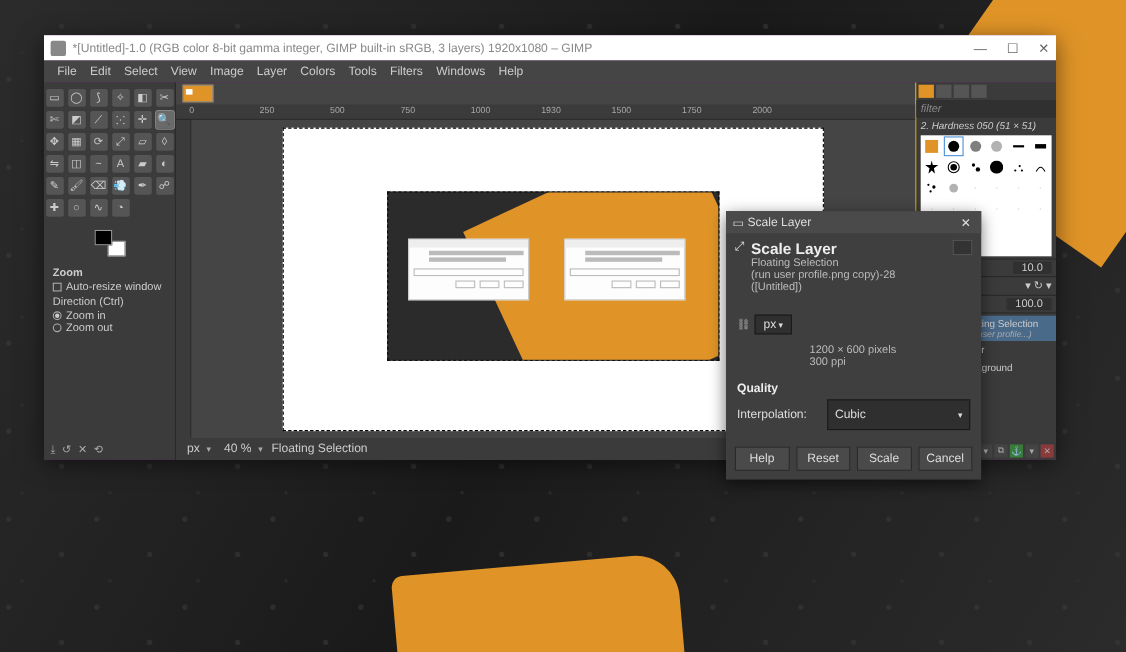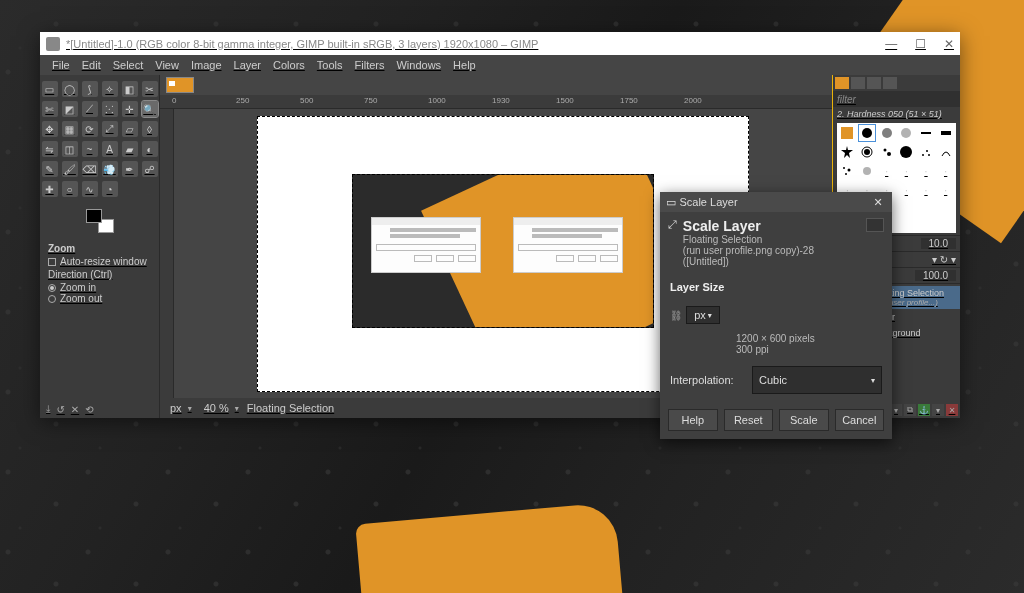--- a/index.html
+++ b/index.html
@@ -7,21 +7,21 @@
   .desktop-bg { position:absolute; inset:0; background: linear-gradient(120deg,#2b2b2b 0%,#222 30%,#1a1a1a 50%,#222 70%,#2b2b2b 100%); }
   .desktop-bg::before { content:""; position:absolute; inset:0; background:
     radial-gradient(circle at 10% 90%, #3a3a3a 2px, transparent 3px),
     radial-gradient(circle at 25% 60%, #333 1px, transparent 2px),
     radial-gradient(circle at 70% 30%, #3a3a3a 2px, transparent 3px);
     background-size: 80px 80px; opacity:.6; }
   .road-paint { position:absolute; background:#e09427; }
   .paint-top { top:-20px; right:-60px; width:220px; height:220px; transform:rotate(35deg); }
   .paint-bottom { bottom:-40px; left:360px; width:260px; height:120px; transform:rotate(-5deg); border-radius:10px 40px 20px 30px; }
 
-  .window { position:absolute; left:40px; top:32px; width:920px; height:386px; background:#701a75; box-shadow:0 4px 20px rgba(0,0,0,.5); display:flex; flex-direction:column;text-decoration:underline; }
+  .window { position:absolute; left:40px; top:32px; width:920px; height:386px; background:#701a75; box-shadow:0 4px 20px rgba(0,0,0,.5); display:flex; flex-direction:column; }
   .titlebar { height:23px; background:#fff; display:flex; align-items:center; padding:0 6px; font-size:11px; color:#888; }
   .titlebar .icon { width:14px; height:14px; margin-right:6px; background:#888; border-radius:2px; }
   .titlebar .title { flex:1; }
   .titlebar .winbtns { display:flex; gap:18px; color:#666; font-size:12px; }
   .menubar { height:20px; background:#454545; display:flex; align-items:center; gap:4px; padding:0 8px; font-size:11px; color:#ccc; }
   .menubar span { padding:2px 4px; cursor:pointer; }
   .body-area { flex:1; display:flex; min-height:0; }
   .left-dock { width:120px; background:#3b3b3b; display:flex; flex-direction:column; border-right:1px solid #2a2a2a; }
   .toolbox { padding:6px 4px; display:grid; grid-template-columns:repeat(6,16px); gap:4px; justify-content:center; }
   .tool { width:16px; height:16px; background:#555; border-radius:2px; display:flex; align-items:center; justify-content:center; font-size:10px; color:#ccc; }
@@ -418,32 +418,32 @@
   <div class="dlg-header">
     <span>⤢</span>
     <div>
       <div class="big">Scale Layer</div>
       <div class="sub">Floating Selection</div>
       <div class="sub">(run user profile.png copy)-28 ([Untitled])</div>
     </div>
     <div class="dlg-reset-icon"></div>
   </div>
   <div class="dlg-section">
-    <div class="sh">Layer Size</div>
     <div style="display:flex;align-items:center;gap:4px">
       <div class="link-icon">⛓</div>
       <div class="unit-sel">
           <span>px</span>
           <span style="font-size:8px">▾</span>
         </div>
     </div>
     <div class="info-line">1200 × 600 pixels</div>
     <div class="info-line">300 ppi</div>
   </div>
   <div class="dlg-section">
+    <div class="sh">Quality</div>
     <div class="field-row">
       <label style="width:76px">Interpolation:</label>
       <div class="combo">
         <span>Cubic</span>
           <span style="font-size:8px">▾</span>
       </div>
     </div>
   </div>
   <div class="dlg-buttons">
     <button>Help</button>

